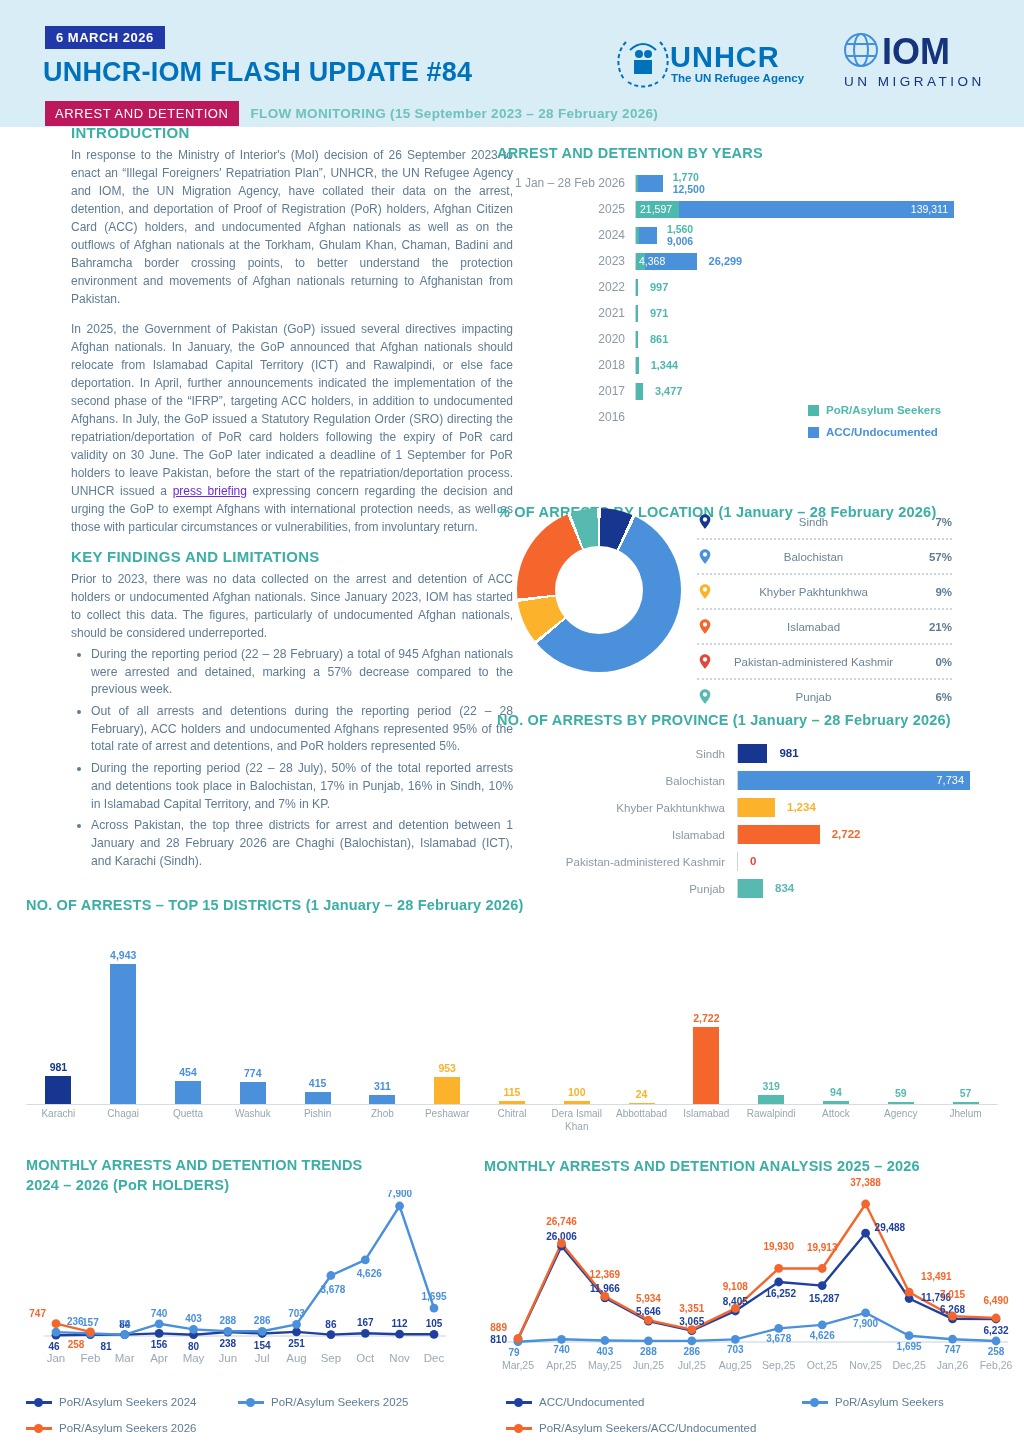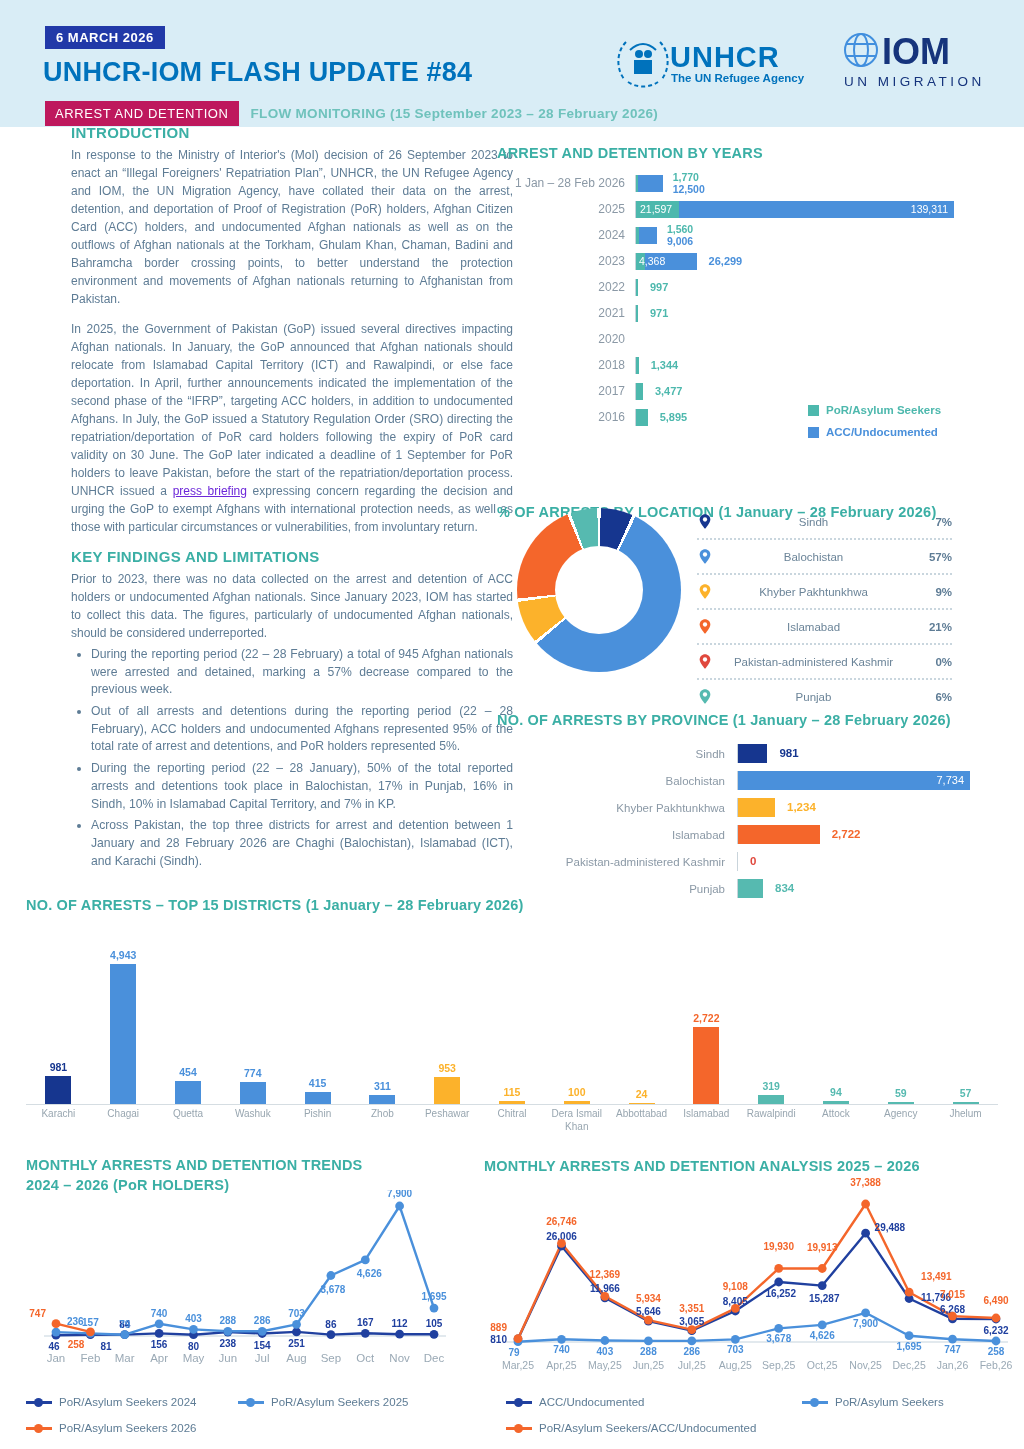--- a/index.html
+++ b/index.html
@@ -112,21 +112,21 @@
 
 <div class="abs" id="intro-col">
   <div class="sec-h" style="margin-top:0;">INTRODUCTION</div>
   <p>In response to the Ministry of Interior's (MoI) decision of 26 September 2023 to enact an “Illegal Foreigners' Repatriation Plan”, UNHCR, the UN Refugee Agency and IOM, the UN Migration Agency, have collated their data on the arrest, detention, and deportation of Proof of Registration (PoR) holders, Afghan Citizen Card (ACC) holders, and undocumented Afghan nationals as well as on the outflows of Afghan nationals at the Torkham, Ghulam Khan, Chaman, Badini and Bahramcha border crossing points, to better understand the protection environment and movements of Afghan nationals returning to Afghanistan from Pakistan.</p>
   <p><span>In 2025, the Government of Pakistan (GoP) issued several directives impacting Afghan nationals. In January, the GoP announced that Afghan nationals should relocate from Islamabad Capital Territory (ICT) and Rawalpindi, or else face deportation. In April, further announcements indicated the implementation of the second phase of the “IFRP”, targeting ACC holders, in addition to undocumented Afghans. In July, the GoP issued a Statutory Regulation Order (SRO) directing the repatriation/deportation of PoR card holders following the expiry of PoR card validity on 30 June. The GoP later indicated a deadline of 1 September for PoR holders to leave Pakistan, before the start of the repatriation/deportation process. UNHCR issued a </span><a class="link">press briefing</a><span> expressing concern regarding the decision and urging the GoP to exempt Afghans with international protection needs, as well as those with particular circumstances or vulnerabilities, from involuntary return.</span></p>
   <div class="sec-h">KEY FINDINGS AND LIMITATIONS</div>
   <p style="margin-bottom:2px;">Prior to 2023, there was no data collected on the arrest and detention of ACC holders or undocumented Afghan nationals. Since January 2023, IOM has started to collect this data. The figures, particularly of undocumented Afghan nationals, should be considered underreported.</p>
   <ul>
     <li>During the reporting period (22 – 28 February) a total of 945 Afghan nationals were arrested and detained, marking a 57% decrease compared to the previous week.</li>
     <li>Out of all arrests and detentions during the reporting period (22 – 28 February), ACC holders and undocumented Afghans represented 95% of the total rate of arrest and detentions, and PoR holders represented 5%.</li>
-    <li>During the reporting period (22 – 28 January), 50% of the total reported arrests and detentions took place in Balochistan, 17% in Punjab, 16% in Sindh, 10% in Islamabad Capital Territory, and 7% in KP.</li>
+    <li>During the reporting period (22 – 28 July), 50% of the total reported arrests and detentions took place in Balochistan, 17% in Punjab, 16% in Sindh, 10% in Islamabad Capital Territory, and 7% in KP.</li>
     <li>Across Pakistan, the top three districts for arrest and detention between 1 January and 28 February 2026 are Chaghi (Balochistan), Islamabad (ICT), and Karachi (Sindh).</li>
   </ul>
 </div>
 
 <div class="abs chart-h" style="left:497px;top:145px;">ARREST AND DETENTION BY YEARS</div>
 <div class="abs" id="years-rows">
     <div class="yrow">
       <div class="ylab">1 Jan – 28 Feb 2026</div>
       <div class="ybars">
         <div class="seg" style="left:0;width:2.0px;background:#4DB8AD"></div>
@@ -175,41 +175,41 @@
     </div>
     <div class="yrow">
       <div class="ylab">2021</div>
       <div class="ybars">
         <div class="seg" style="left:0;width:2.0px;background:#4DB8AD"></div>
         <span class="outtxt" style="left:14.0px;color:#4DB8AD">971</span>
       </div>
     </div>
     <div class="yrow">
       <div class="ylab">2020</div>
+      <div class="ybars">
+        <div class="seg" style="left:0;width:2.0px;background:#4DB8AD"></div>
+        <span class="outtxt" style="left:14.0px;color:#4DB8AD">861</span>
+      </div>
     </div>
     <div class="yrow">
       <div class="ylab">2018</div>
       <div class="ybars">
         <div class="seg" style="left:0;width:2.7px;background:#4DB8AD"></div>
         <span class="outtxt" style="left:14.7px;color:#4DB8AD">1,344</span>
       </div>
     </div>
     <div class="yrow">
       <div class="ylab">2017</div>
       <div class="ybars">
         <div class="seg" style="left:0;width:6.9px;background:#4DB8AD"></div>
         <span class="outtxt" style="left:18.9px;color:#4DB8AD">3,477</span>
       </div>
     </div>
     <div class="yrow">
       <div class="ylab">2016</div>
-      <div class="ybars">
-        <div class="seg" style="left:0;width:11.7px;background:#4DB8AD"></div>
-        <span class="outtxt" style="left:23.7px;color:#4DB8AD">5,895</span>
-      </div>
     </div>
   </div>
 <div class="abs" id="years-legend">
     <div class="yleg">
       <b style="background:#4DB8AD"></b>
       <span style="color:#4DB8AD">PoR/Asylum Seekers</span>
     </div>
     <div class="yleg">
       <b style="background:#4A90DB"></b>
       <span style="color:#4A90DB">ACC/Undocumented</span>

